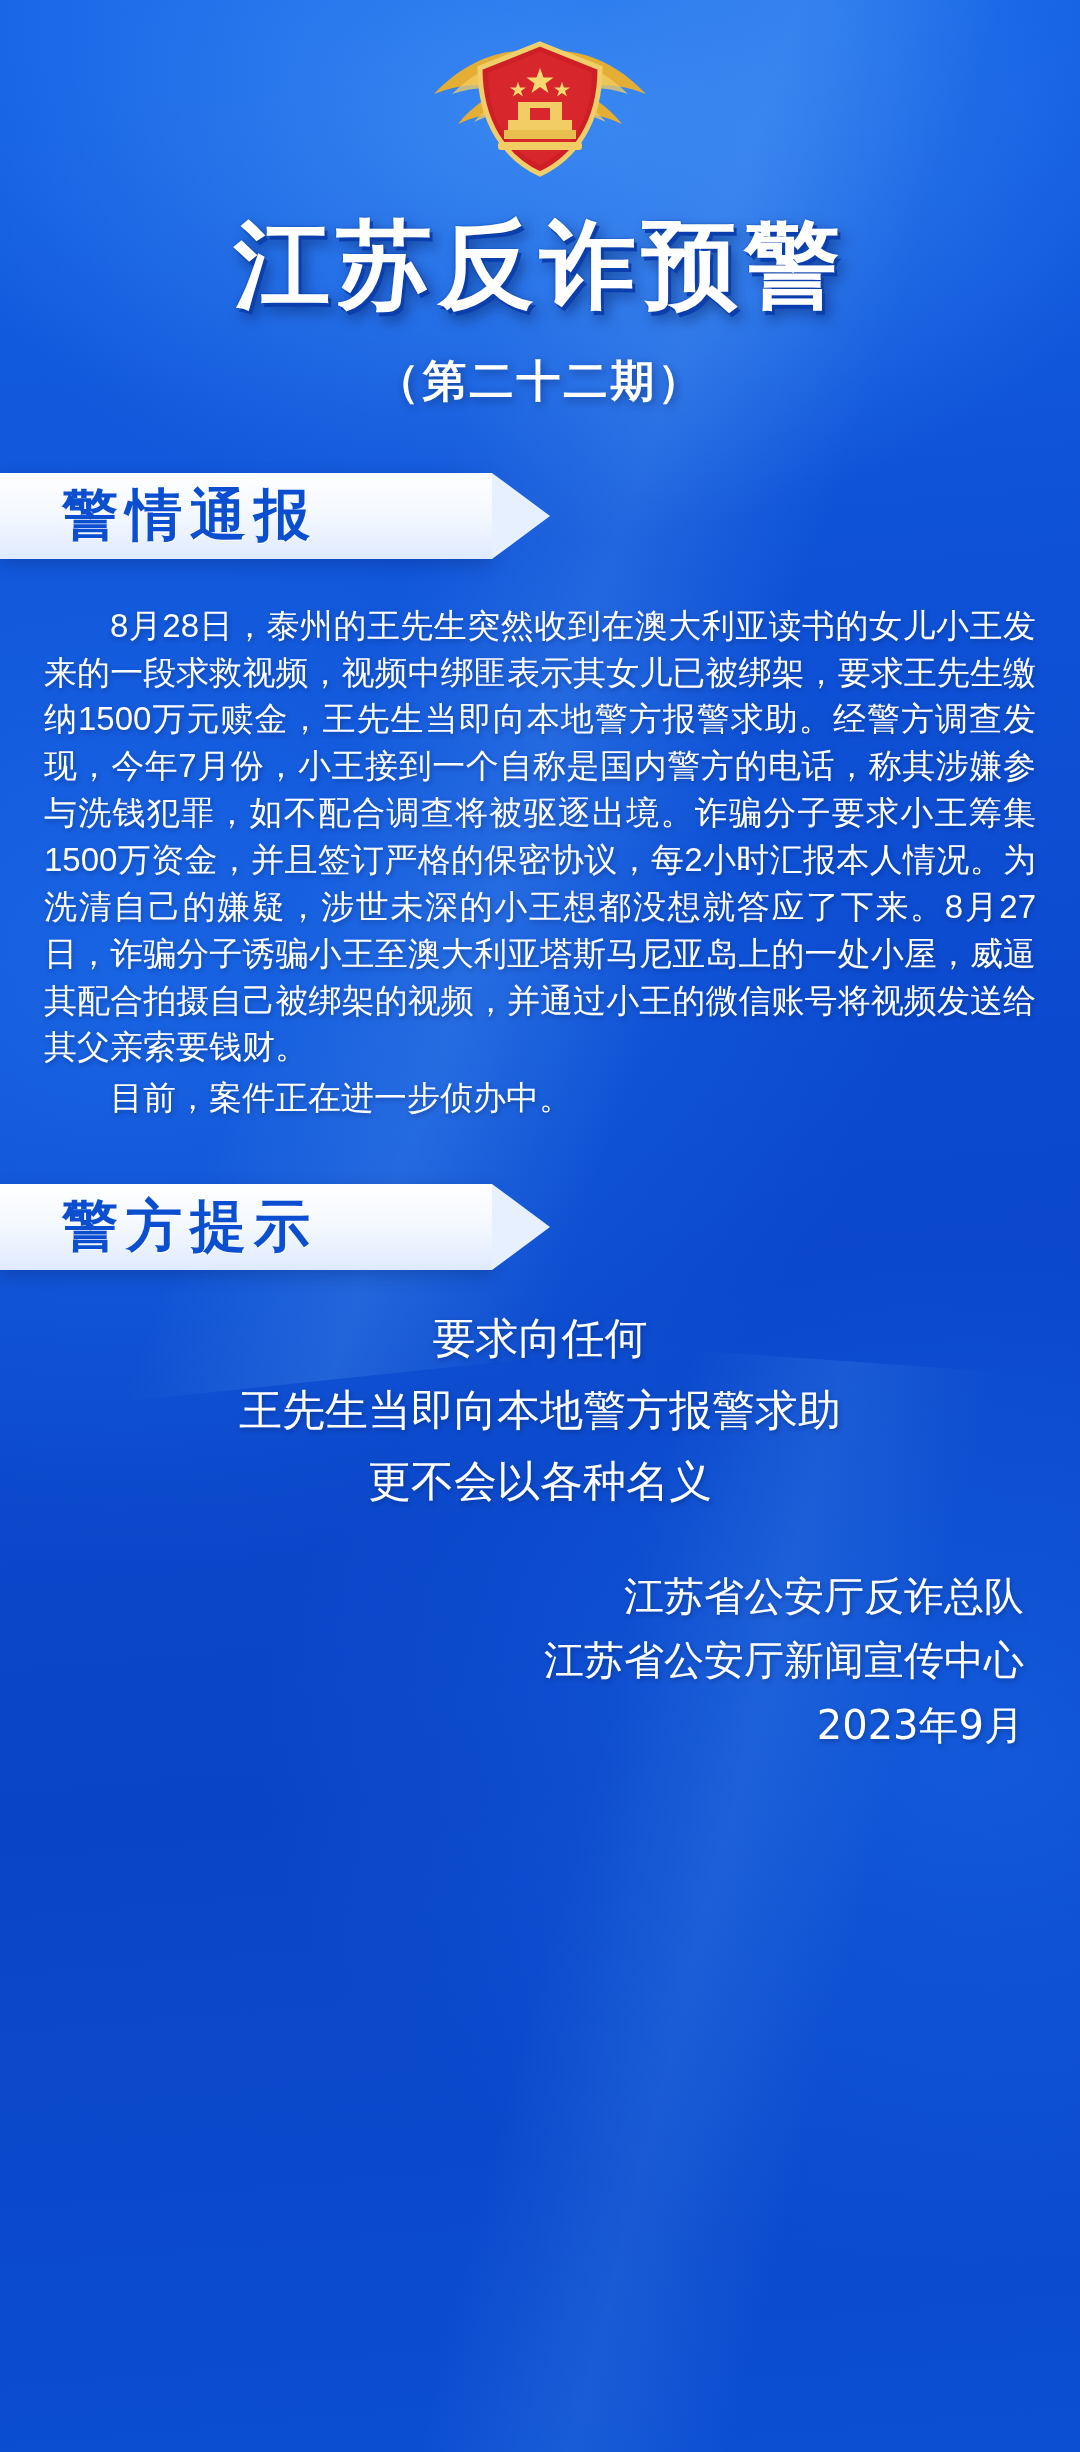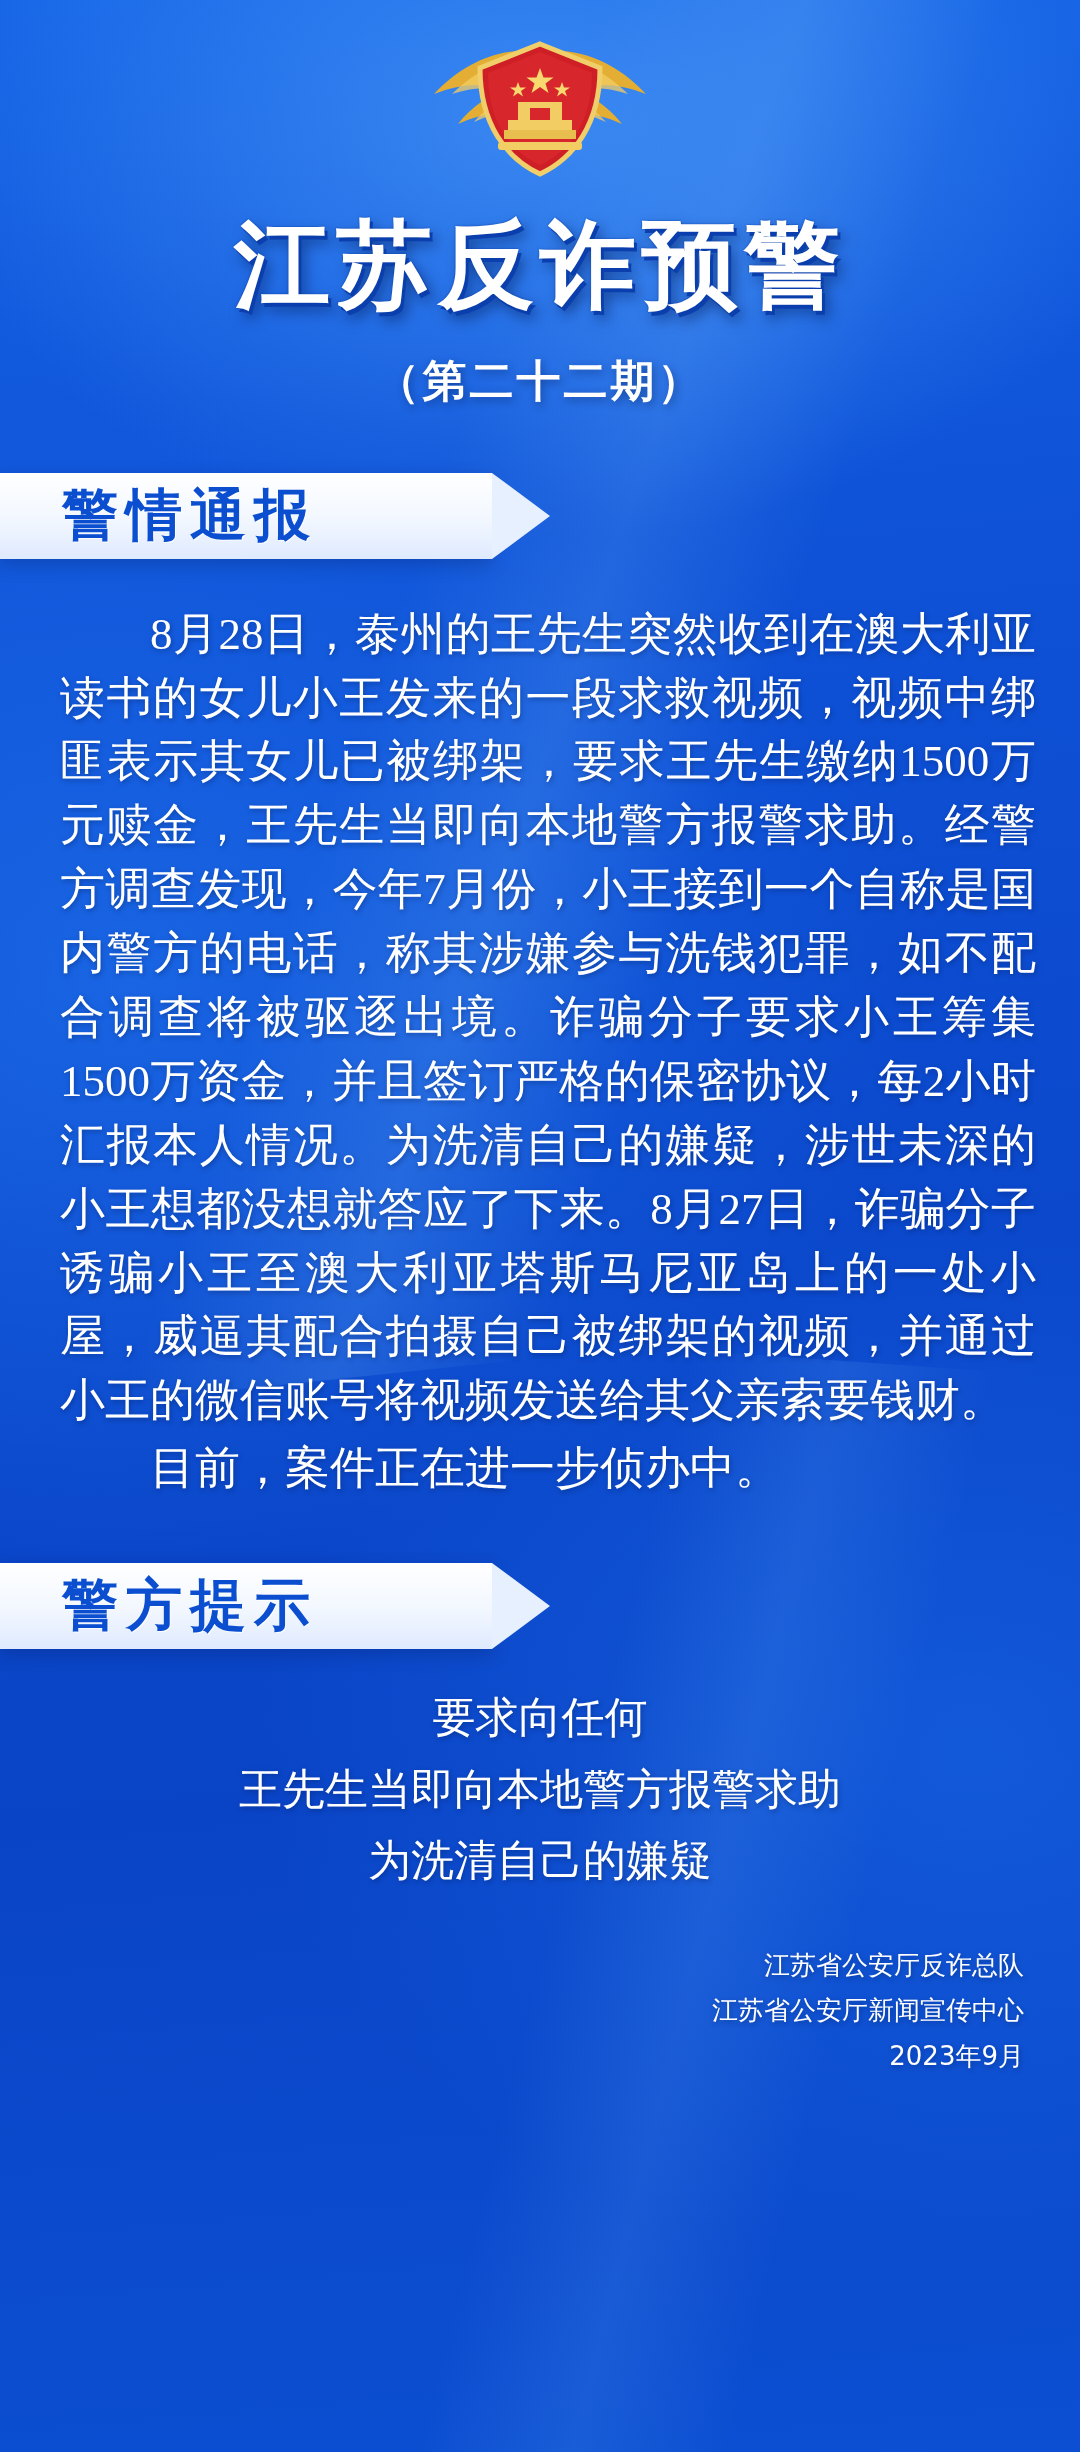--- a/index.html
+++ b/index.html
@@ -128,28 +128,28 @@
     color: #0b4fd0;
     font-family: "DejaVu Sans", "Liberation Sans", sans-serif;
     text-shadow: 1px 1px 0 rgba(255,255,255,0.8);
   }
 
   
   .body-block {
     margin: 44px 44px 0 44px;
   }
   .body-block p {
-    margin: 0 0 4px 16px;
-    font-size: 45px;
+    margin: 0 0 4px 0;
+    font-size: 33px;
     line-height: 1.42;
     text-indent: 2em;
     text-align: justify;
     text-align-last: left;
     color: #ffffff;
-    font-family: Liberation Serif, serif;
+    font-family: Liberation Sans, sans-serif;
     text-shadow: 1px 2px 5px rgba(2,24,80,0.40);
   }
 
   
   .tips {
     margin-top: 40px;
     text-align: center;
   }
   .tips p {
     margin: 0 0 14px 0;
@@ -161,21 +161,21 @@
   }
 
   
   .signature {
     margin-top: 58px;
     padding-right: 56px;
     text-align: right;
   }
   .signature p {
     margin: 0 0 10px 0;
-    font-size: 26px;
+    font-size: 40px;
     line-height: 1.36;
     color: #ffffff;
     font-family: "DejaVu Sans", "Liberation Sans", sans-serif;
     text-shadow: 1px 2px 5px rgba(2,24,80,0.40);
   }
 </style>
 </head>
 <body>
 
 <div class="poster">
@@ -229,21 +229,21 @@
 
     <div class="banner">
       <div class="bar">
         <span class="bar-text">警方提示</span>
       </div>
     </div>
 
     <div class="tips">
       <p>要求向任何</p>
       <p>王先生当即向本地警方报警求助</p>
-      <p>为洗清自己的嫌疑</p>
+      <p>更不会以各种名义</p>
     </div>
 
     <div class="signature">
       <p>江苏省公安厅反诈总队</p>
       <p>江苏省公安厅新闻宣传中心</p>
       <p>2023年9月</p>
     </div>
 
   </div>
 </div>

